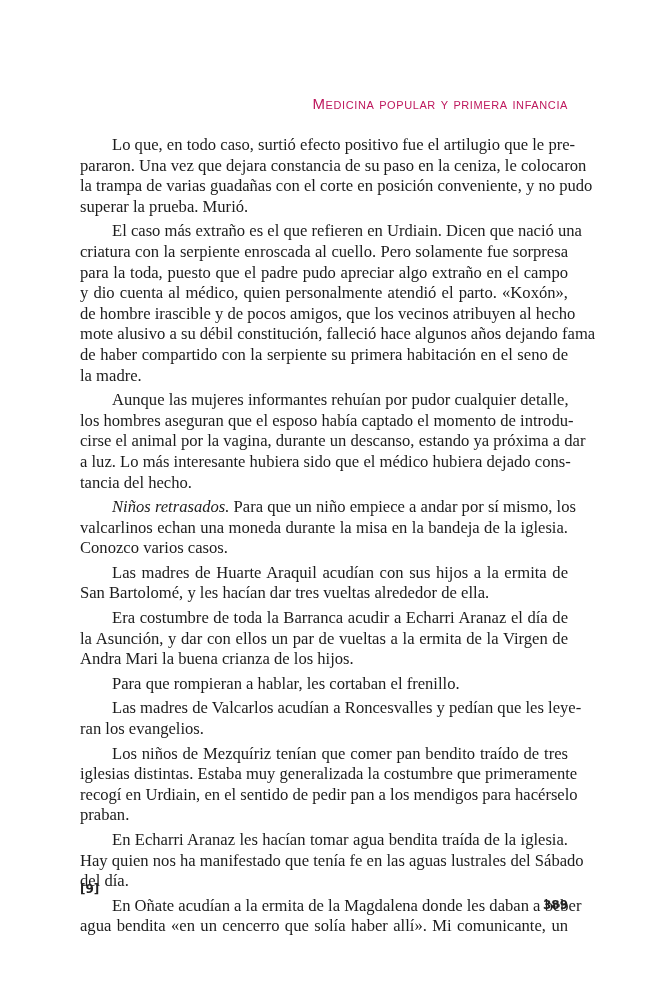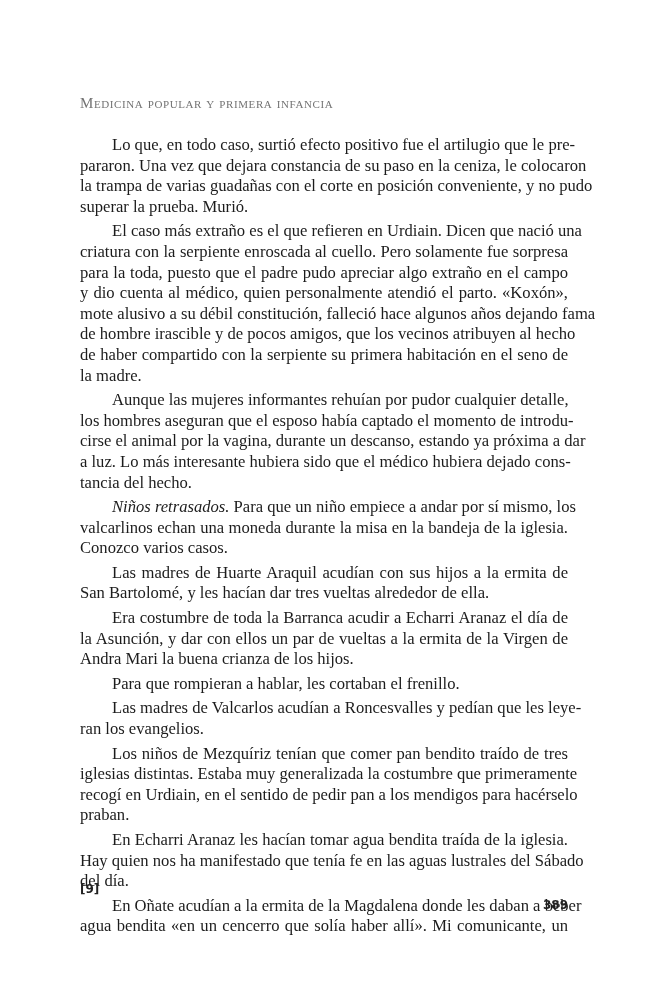--- a/index.html
+++ b/index.html
@@ -20,26 +20,26 @@
       top: 0;
       width: 645px;
       height: 1000px;
       background: #ffffff;
     }
     .running-head {
       position: absolute;
       top: 95px;
       left: 80px;
       width: 488px;
-      text-align: left;
-      font-family: Liberation Serif, serif;
+      text-align: right;
+      font-family: Liberation Sans, sans-serif;
       font-size: 15px;
       font-variant: small-caps;
       letter-spacing: 0.6px;
-      color: #737373;
+      color: #be185d;
       white-space: nowrap;
     }
     .body-text {
       position: absolute;
       top: 135px;
       left: 80px;
       width: 488px;
       font-family: "Liberation Serif", "DejaVu Serif", serif;
       font-size: 16.6px;
       line-height: 20.6px;
@@ -101,22 +101,22 @@
         <span class="line first">Lo que, en todo caso, surtió efecto positivo fue el artilugio que le pre-</span>
         <span class="line">pararon. Una vez que dejara constancia de su paso en la ceniza, le colocaron</span>
         <span class="line">la trampa de varias guadañas con el corte en posición conveniente, y no pudo</span>
         <span class="line last">superar la prueba. Murió.</span>
       </p>
       <p>
         <span class="line first">El caso más extraño es el que refieren en Urdiain. Dicen que nació una</span>
         <span class="line">criatura con la serpiente enroscada al cuello. Pero solamente fue sorpresa</span>
         <span class="line">para la toda, puesto que el padre pudo apreciar algo extraño en el campo</span>
         <span class="line">y dio cuenta al médico, quien personalmente atendió el parto. «Koxón»,</span>
+        <span class="line">de hombre irascible y de pocos amigos, que los vecinos atribuyen al hecho</span>
         <span class="line">mote alusivo a su débil constitución, falleció hace algunos años dejando fama</span>
-        <span class="line">de hombre irascible y de pocos amigos, que los vecinos atribuyen al hecho</span>
         <span class="line">de haber compartido con la serpiente su primera habitación en el seno de</span>
         <span class="line last">la madre.</span>
       </p>
       <p>
         <span class="line first">Aunque las mujeres informantes rehuían por pudor cualquier detalle,</span>
         <span class="line">los hombres aseguran que el esposo había captado el momento de introdu-</span>
         <span class="line">cirse el animal por la vagina, durante un descanso, estando ya próxima a dar</span>
         <span class="line">a luz. Lo más interesante hubiera sido que el médico hubiera dejado cons-</span>
         <span class="line last">tancia del hecho.</span>
       </p>

